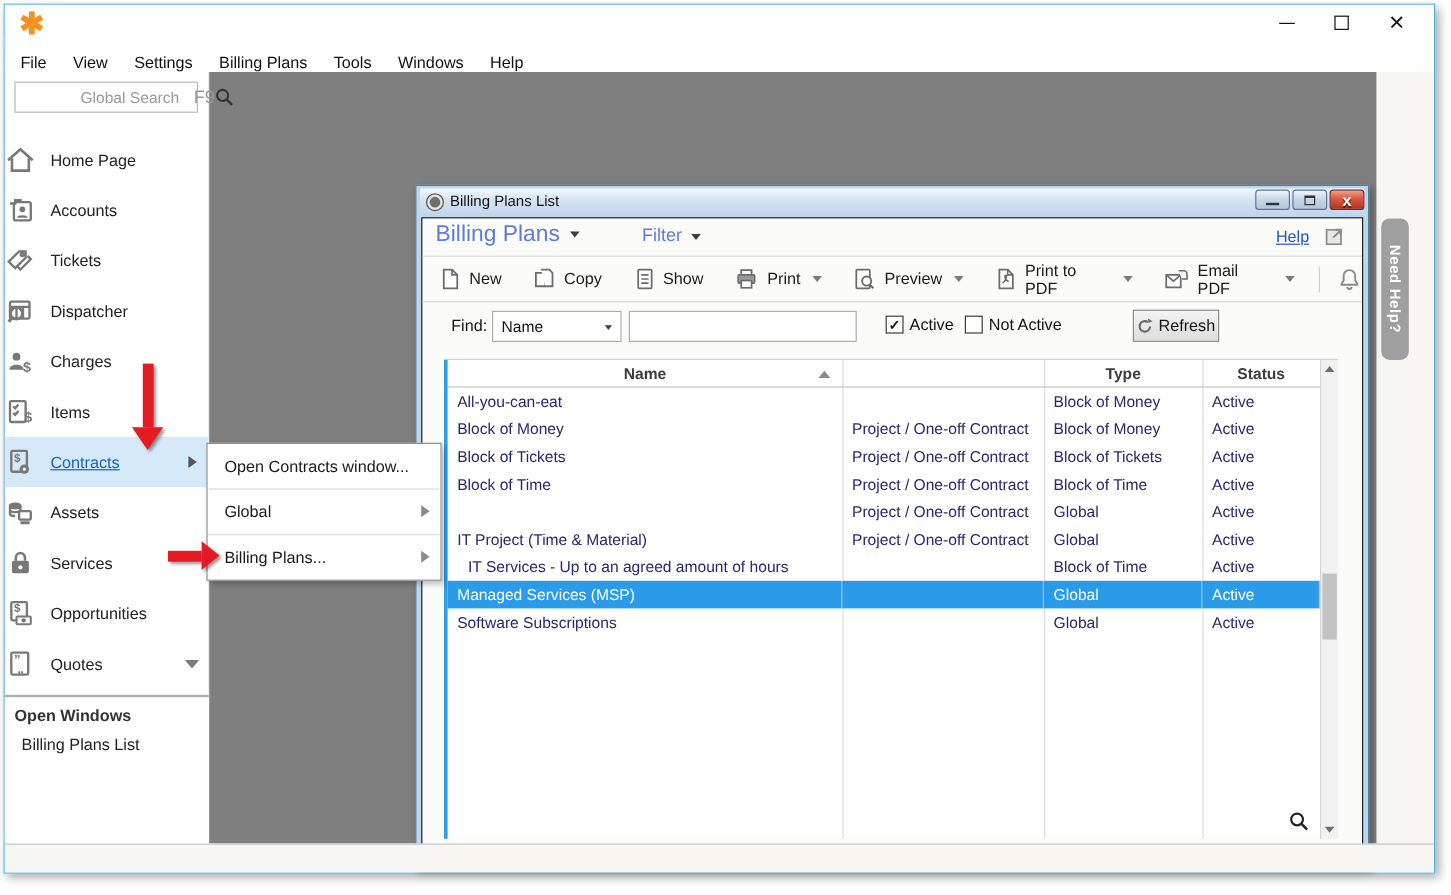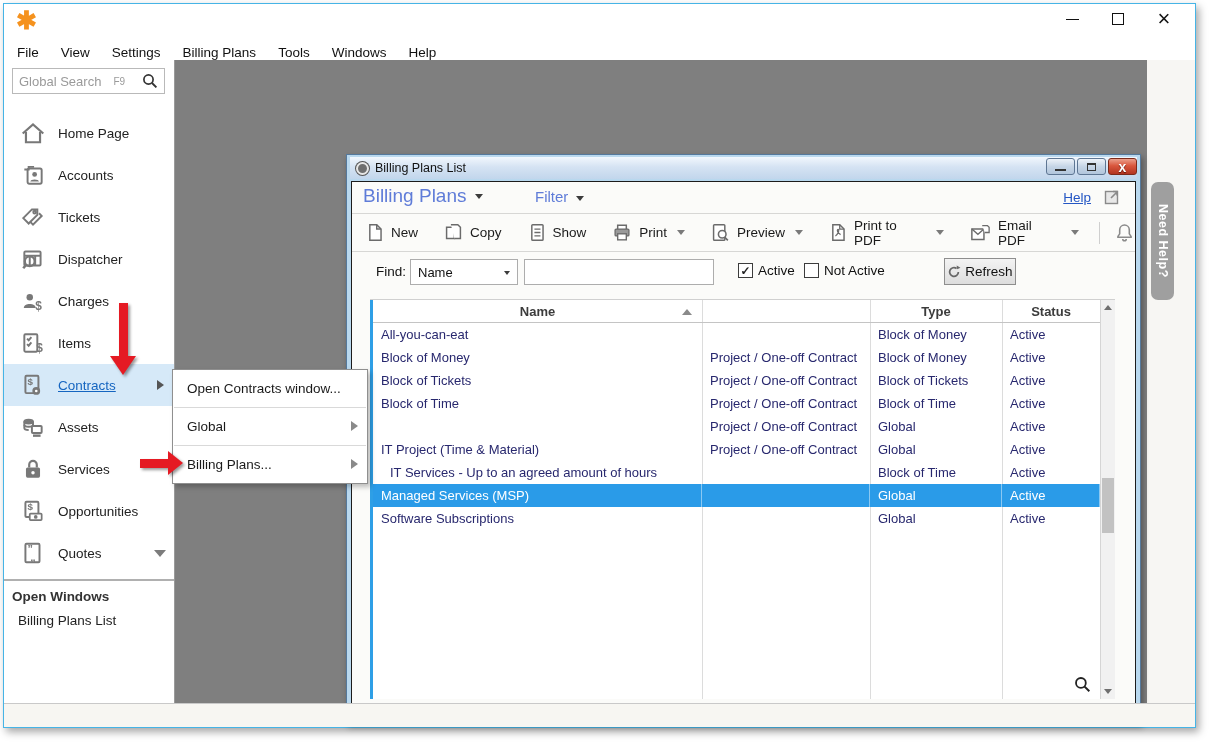--- a/index.html
+++ b/index.html
@@ -21,25 +21,25 @@
   .menubar { position:absolute; left:0; top:28px; right:0; height:28px; background:#fff; display:flex; align-items:flex-end; }
   .menubar .menu-item { padding:0 11px; font-size:13.5px; color:#111; cursor:default; }
   .menubar .menu-item:first-child { margin-left:2px; }
 
   .bodyarea { position:absolute; left:0; top:56px; right:0; bottom:24px; background:#7f7f7f; }
 
   
   .sidebar { position:absolute; left:0; top:0; width:171px; bottom:0; background:#fff; border-right:1px solid #9a9a9a; }
   .searchbox { position:absolute; left:8px; top:8px; width:153px; height:26px; border:1px solid #b9b9b9; background:#fff;
                display:flex; align-items:center; padding:0 6px; }
-  .searchbox .ph { color:#9a9a9a; font-size:13px; flex:0 0 auto; }
-  .searchbox .hotkey { color:#9a9a9a; font-size:10px; margin-left:12px; }
+  .searchbox .ph { color:#9a9a9a; font-size:13px; flex:0 0 auto;margin-left:48px; }
+  .searchbox .hotkey { color:#9a9a9a; font-size:15px; margin-left:12px; }
   .searchbox .mag { margin-left:auto; }
   .navlist { position:absolute; left:0; top:52px; right:0; }
-  .nav-item { position:relative; height:42px; display:flex; align-items:center; padding-left:16px; }
+  .nav-item { position:relative; height:42px; display:flex; align-items:center; }
   .nav-item .nicon { width:26px; height:26px; flex:0 0 26px; margin-right:12px; color:#787878; }
   .nav-item .nlabel { font-size:13.5px; color:#222; }
   .nav-item.active { background:#d6e9f8; }
   .nav-item.active .nlabel { color:#1565c0; text-decoration:underline; }
   .nav-sub-arrow { position:absolute; right:10px; top:16px; width:0; height:0;
                    border-left:7px solid #555; border-top:5px solid transparent; border-bottom:5px solid transparent; }
   .nav-more { position:absolute; right:8px; top:18px; width:0; height:0;
               border-top:7px solid #7c7c7c; border-left:6px solid transparent; border-right:6px solid transparent; }
 
   .openwindows { position:absolute; left:0; right:0; top:519px; bottom:0; background:#fff; border-top:2px solid #b0b0b0; }

